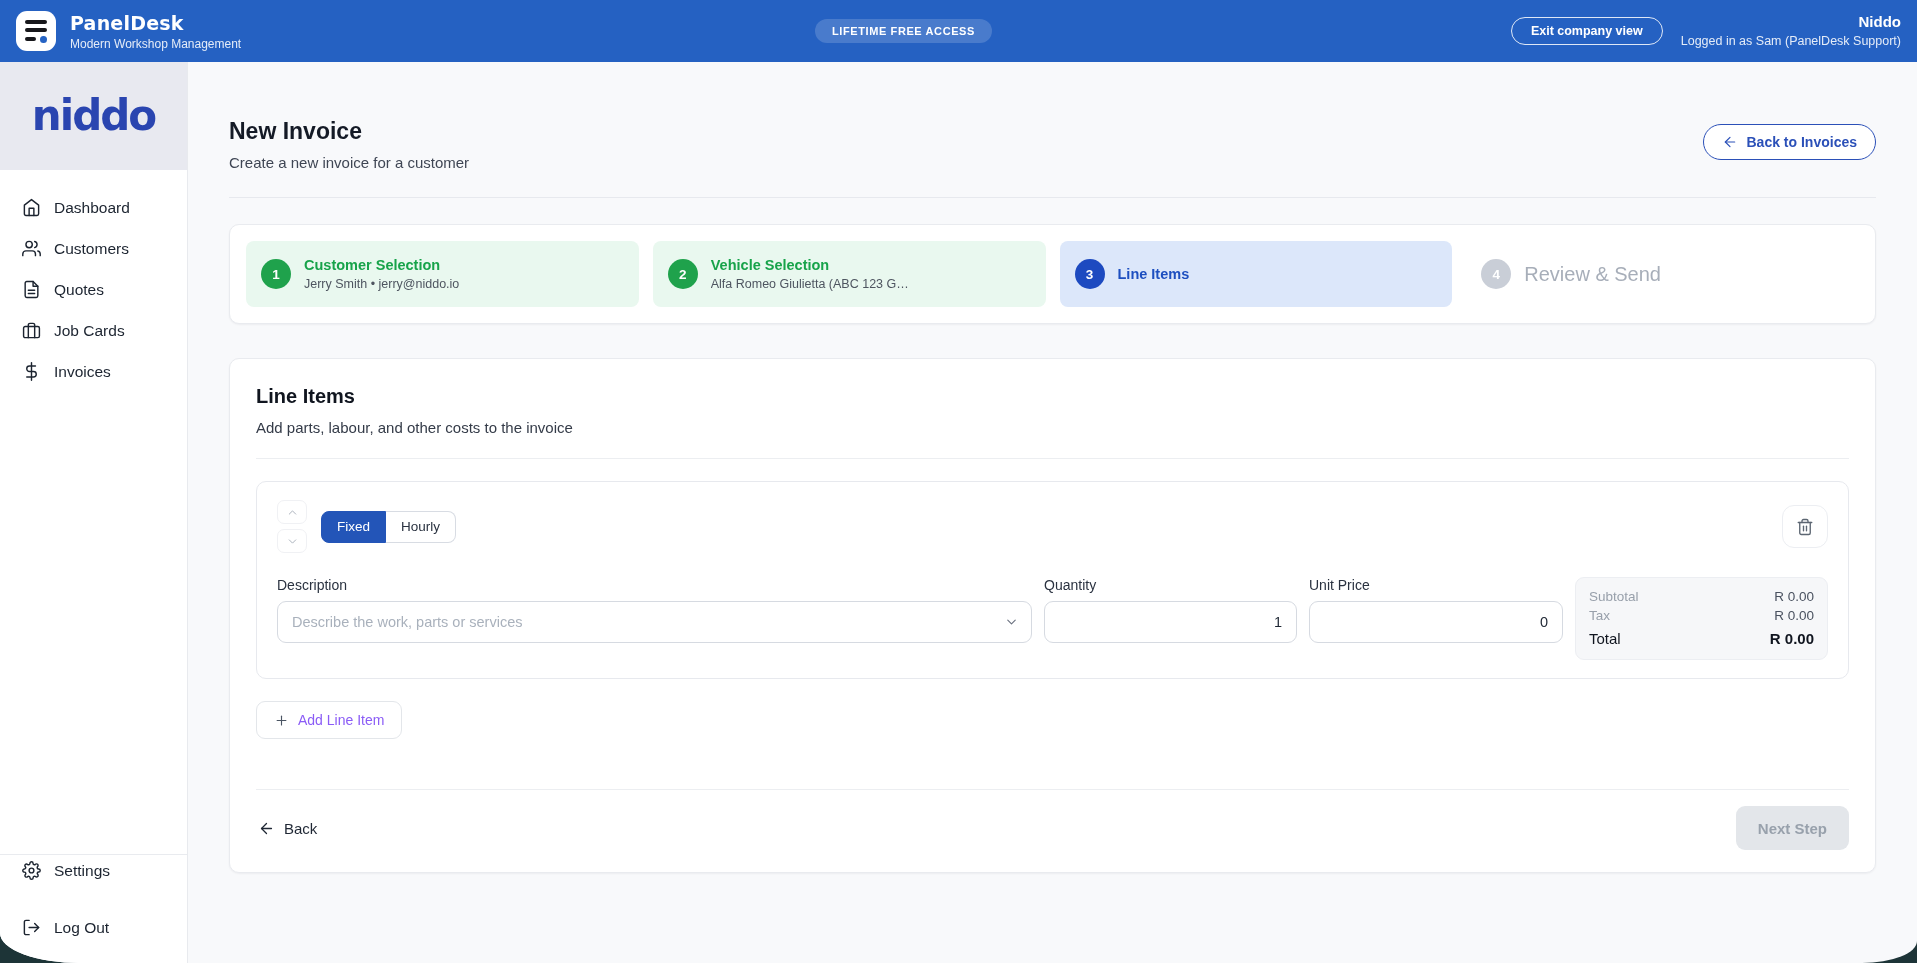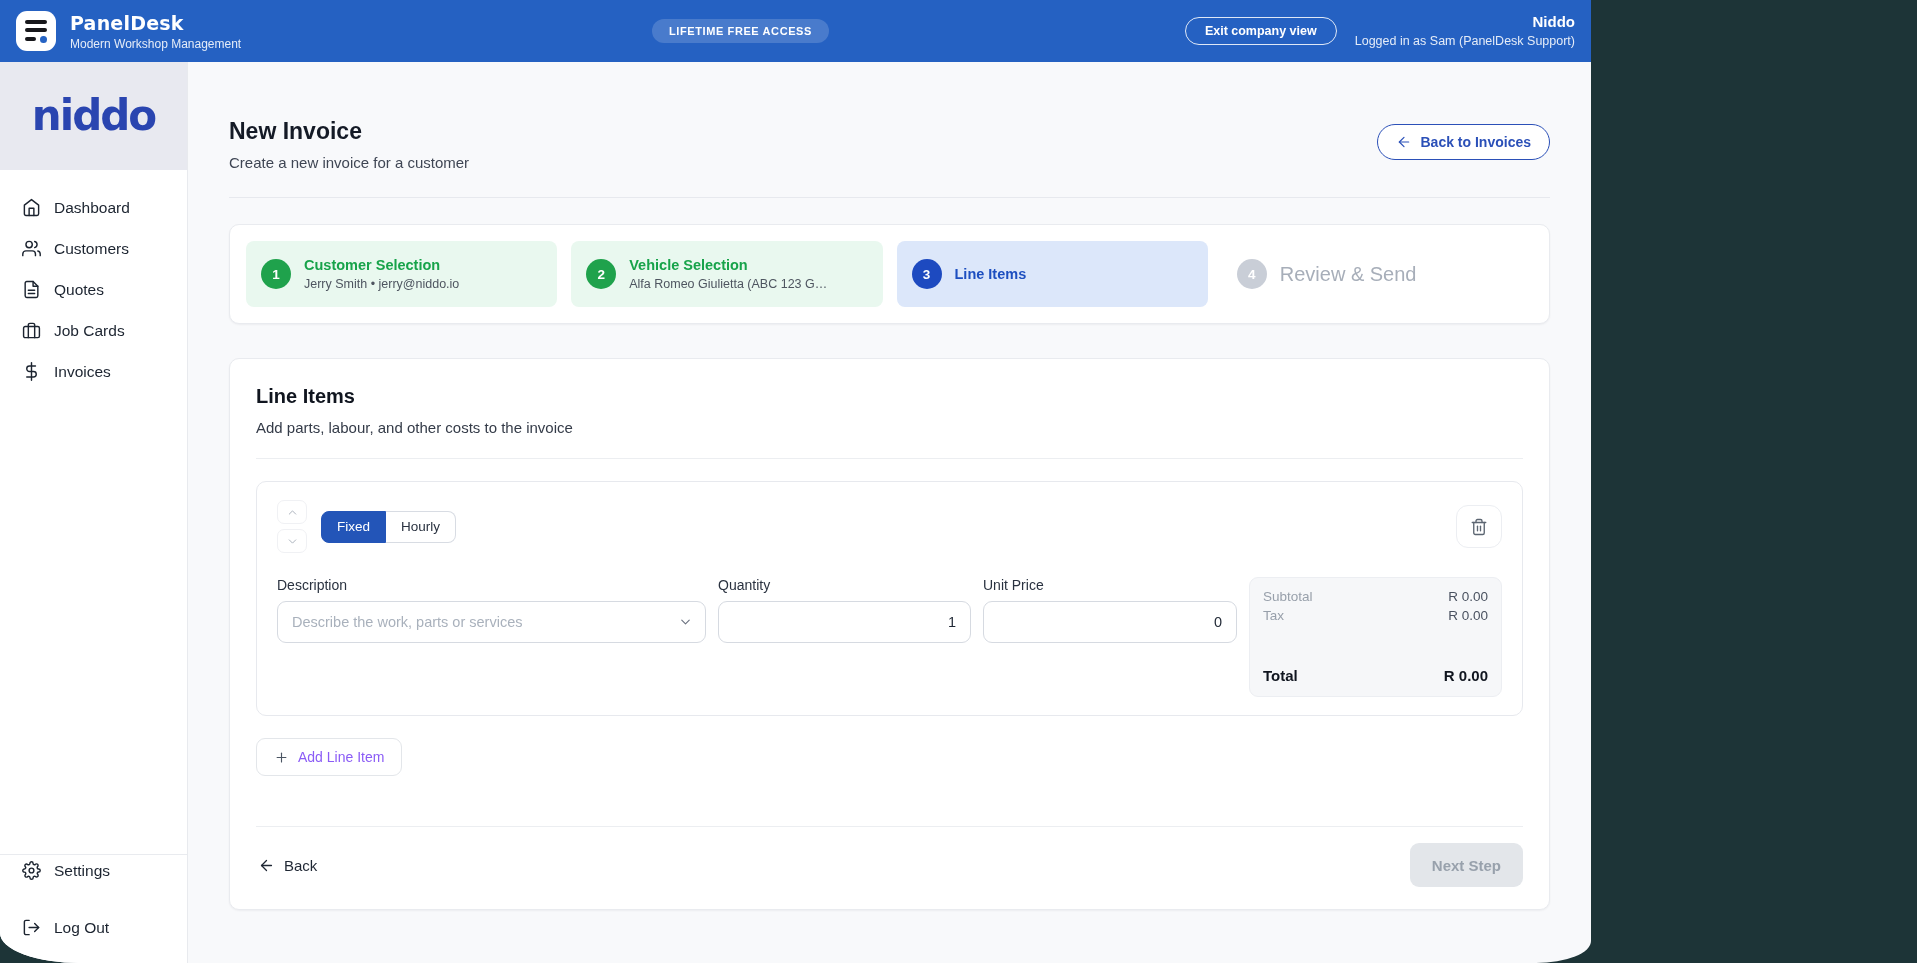--- a/index.html
+++ b/index.html
@@ -3,21 +3,21 @@
 <meta charset="utf-8">
 <style>
   html,body{margin:0;padding:0;}
   body{
     width:1917px;height:963px;
     background:#1d3437;
     font-family:"Liberation Sans", sans-serif;
     -webkit-font-smoothing:antialiased;
     overflow:hidden;
   }
-  .viewport{width:1591px;height:963px;position:relative;overflow:hidden;}
+  .viewport{width:1917px;height:963px;position:relative;overflow:hidden;}
   .app{
     width:100%;height:100%;
     background:#f8f9fb;
     border-bottom-left-radius:80px 30px;
     border-bottom-right-radius:55px 22px;
     overflow:hidden;
     display:flex;flex-direction:column;
   }
 
   
@@ -185,21 +185,21 @@
 
   .summary{
     width:253px;flex:0 0 253px;box-sizing:border-box;
     background:#f6f7f9;border:1px solid #eceef2;border-radius:9px;
     padding:9px 13px;display:flex;flex-direction:column;justify-content:center;
   }
   .sum-row{display:flex;justify-content:space-between;align-items:baseline;line-height:19px;}
   .sum-label{font-size:13.5px;color:#98a0ab;}
   .sum-val{font-size:13.5px;color:#4a5260;}
   .sum-row.total{margin-top:3px;line-height:22px;}
-  .sum-row.total .sum-label{font-size:15px;font-weight:700;color:#10151f;margin-top:37px;}
+  .sum-row.total .sum-label{font-size:15px;font-weight:400;color:#10151f;}
   .sum-row.total .sum-val{font-size:15px;font-weight:700;color:#10151f;}
 
   .add-btn{
     margin-top:22px;display:inline-flex;align-items:center;gap:9px;
     background:#fff;border:1px solid #e3e6ea;border-radius:9px;height:38px;padding:0 17px;
     font-family:inherit;font-size:14px;color:#8b5cf6;cursor:pointer;
   }
   .add-btn svg{width:15px;height:15px;color:#4b5563;}
 
   .lc-footer{

